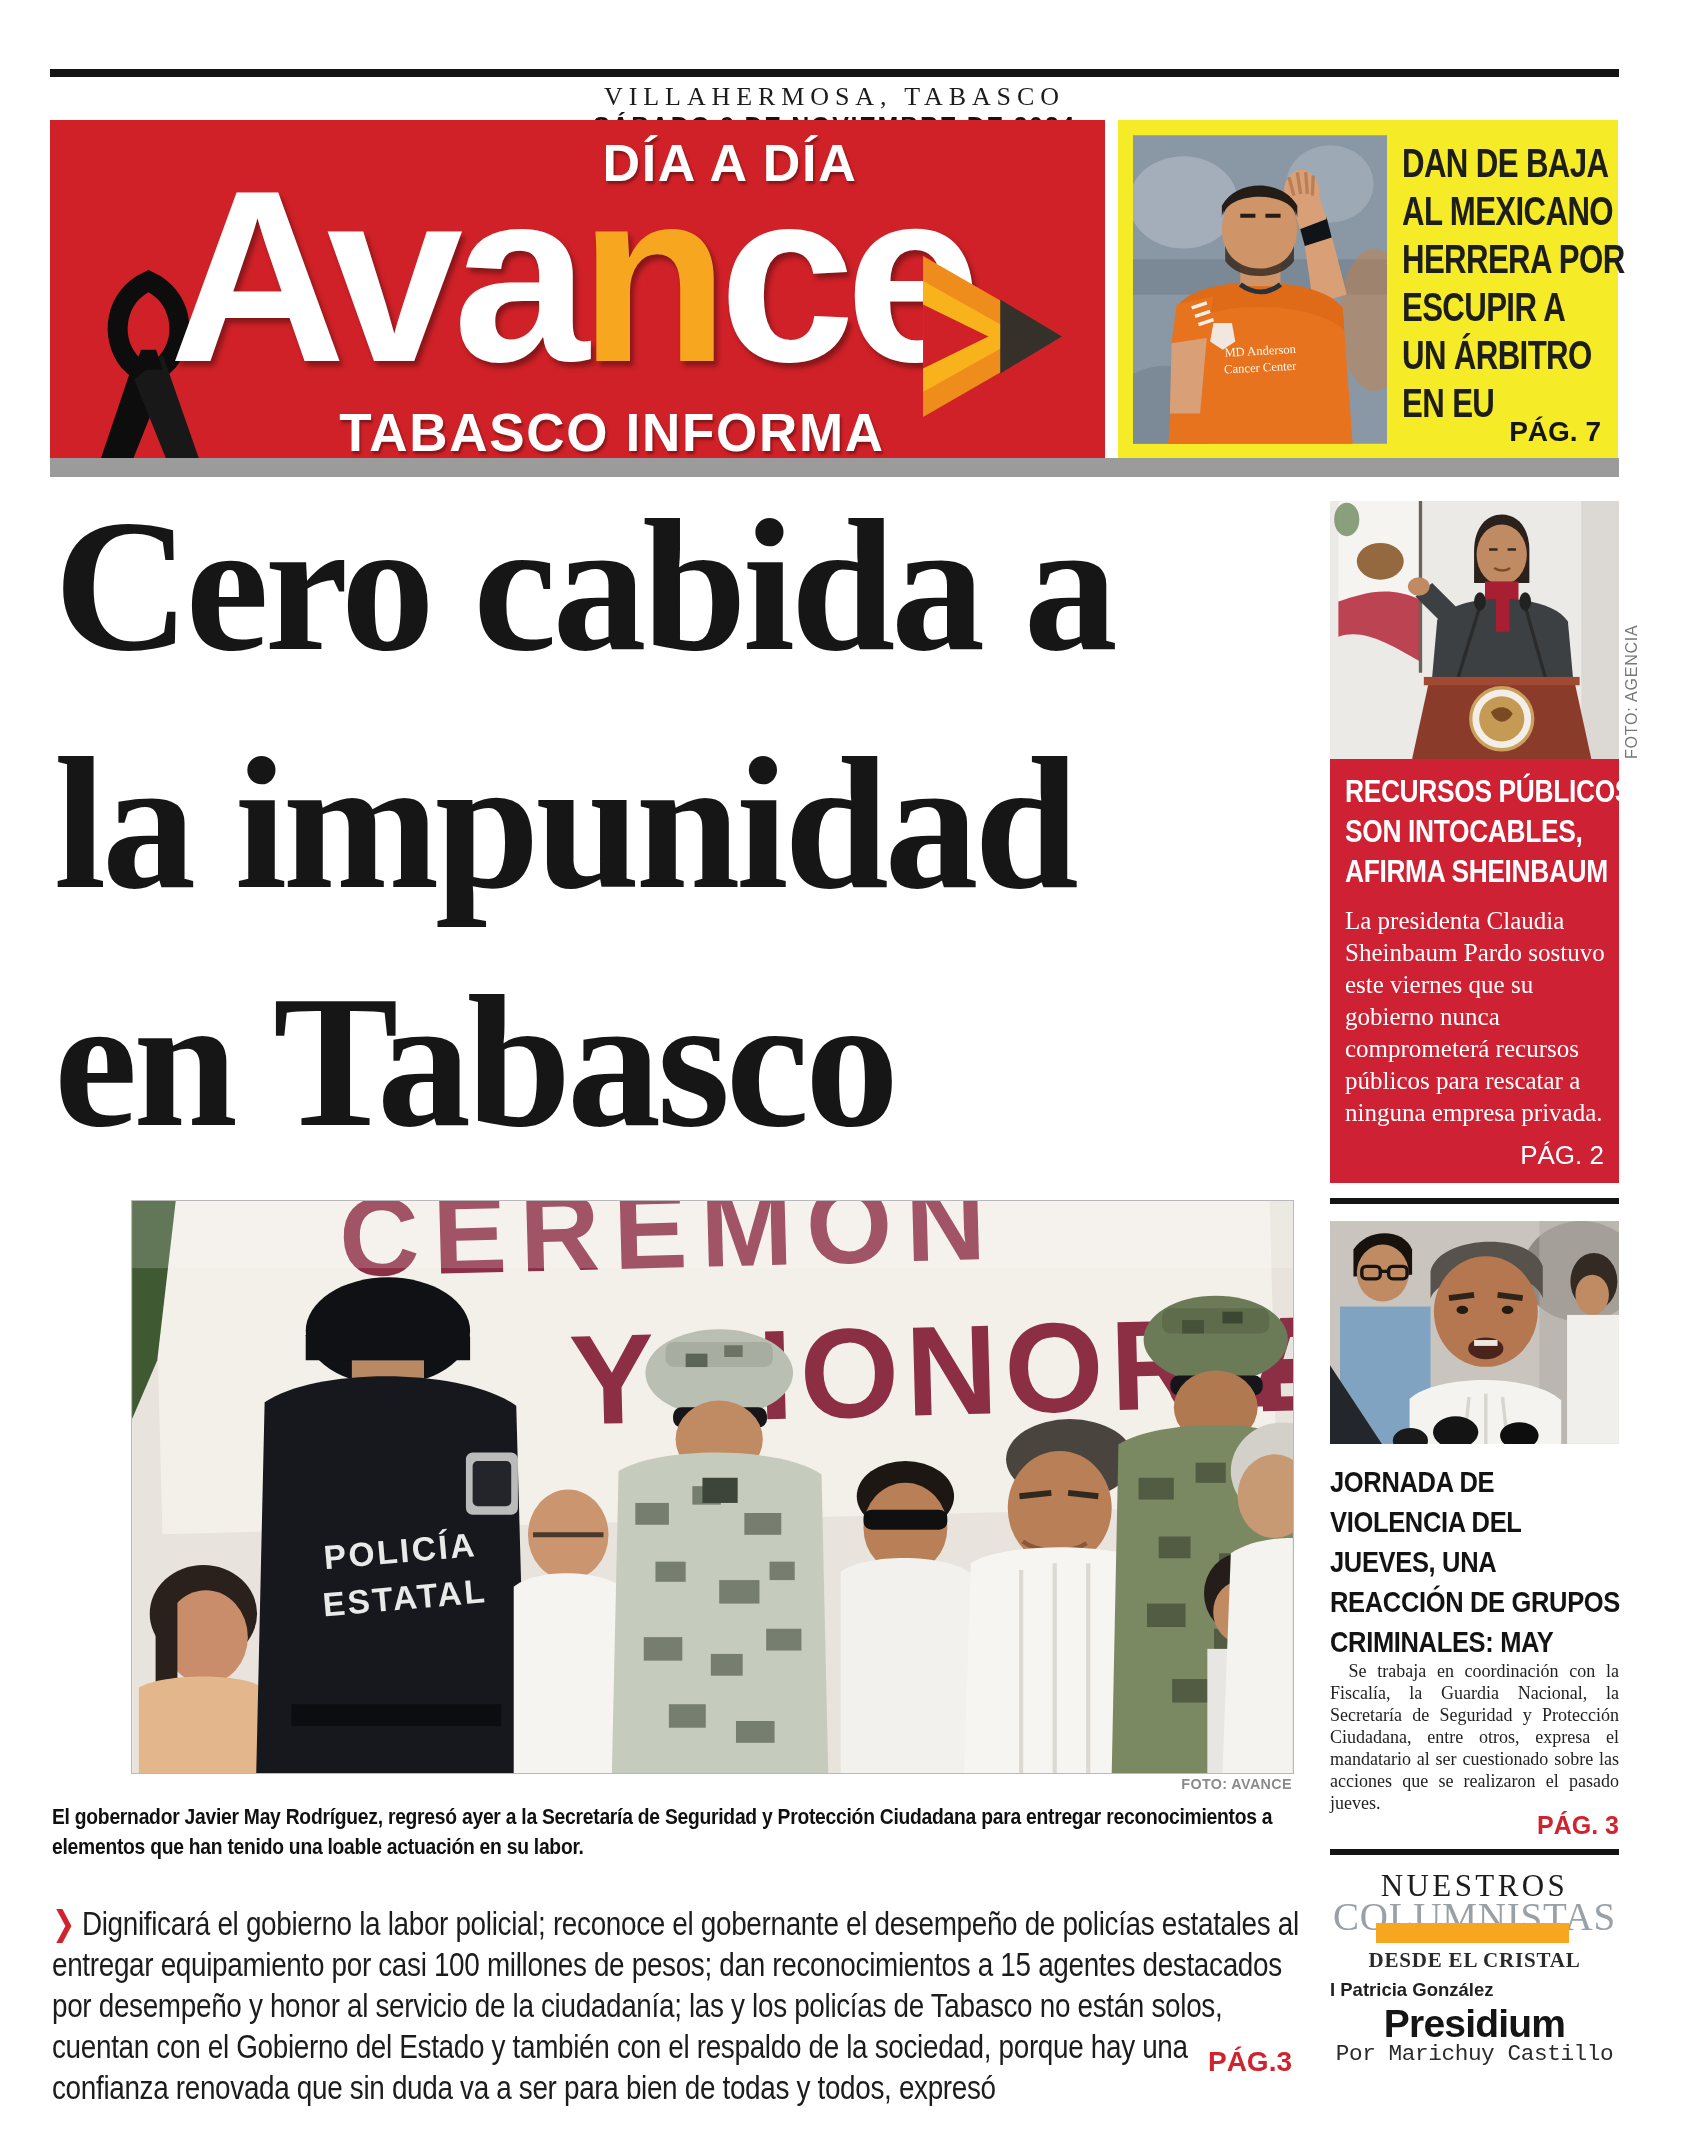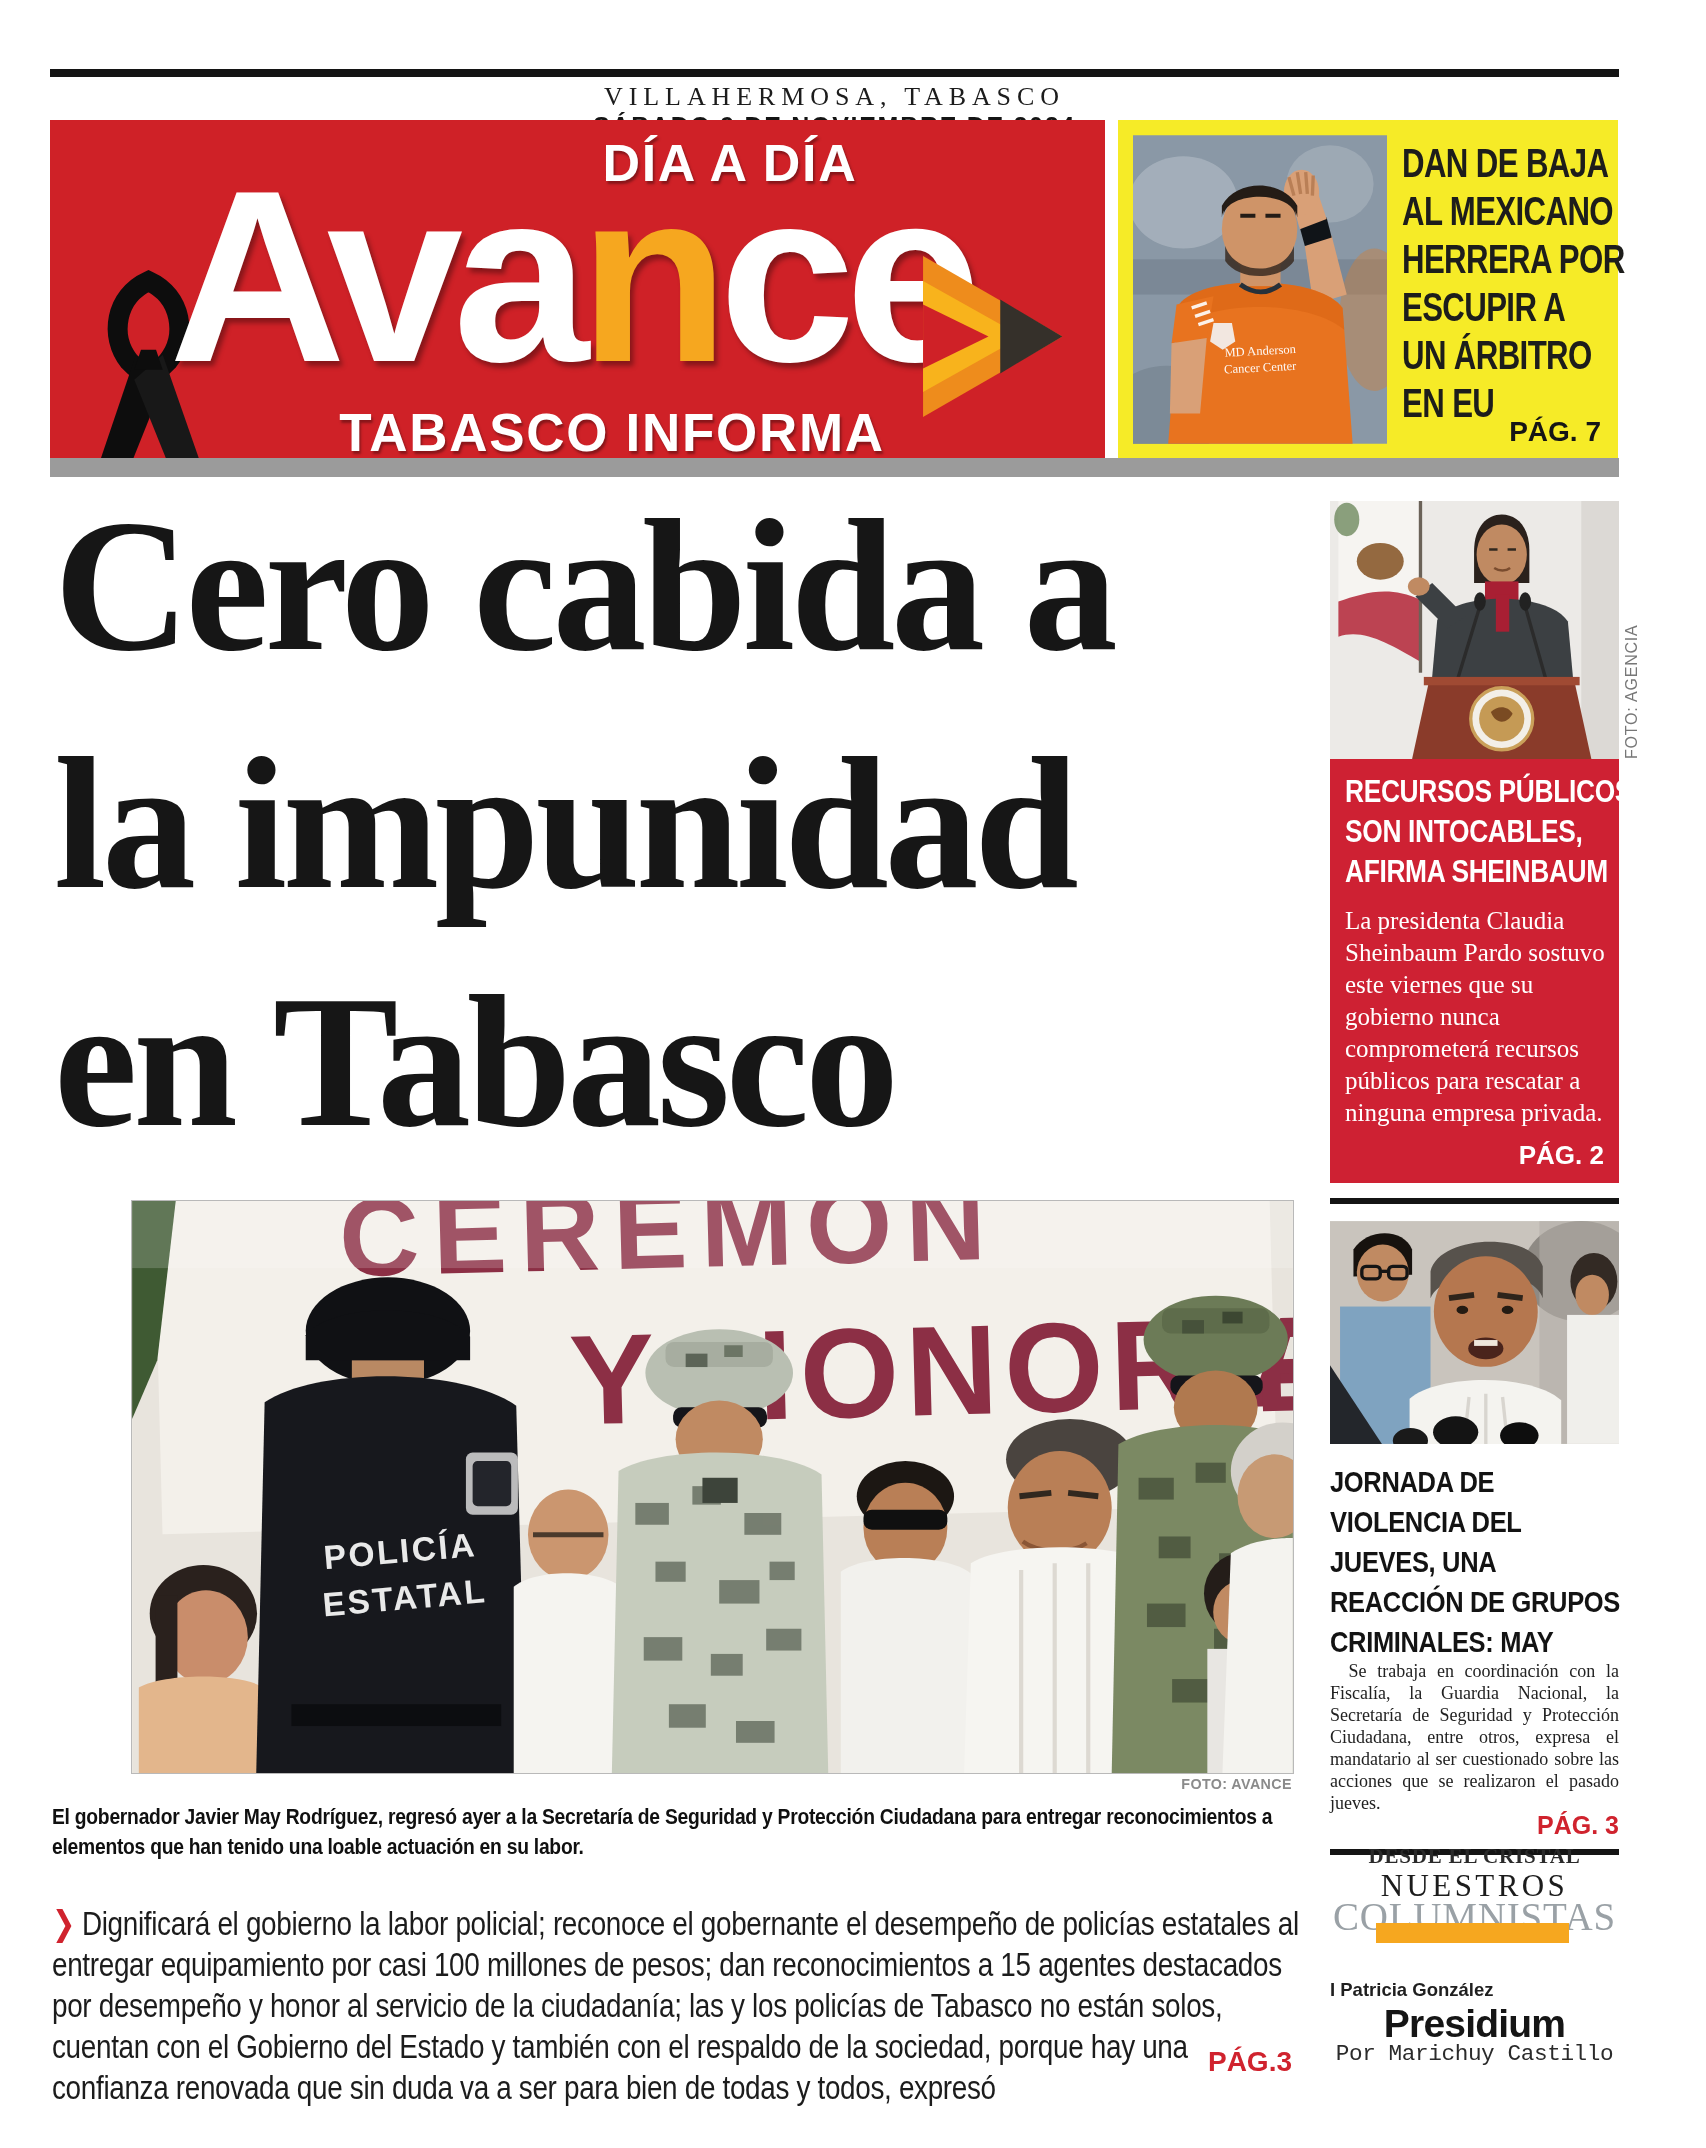--- a/index.html
+++ b/index.html
@@ -57,38 +57,38 @@
   
   .side{left:1330px;width:289px;}
   #shein-photo{top:501px;height:258px;}
   #shein-credit{left:1623px;top:577px;width:22px;height:182px;writing-mode:vertical-rl;
                 transform:rotate(180deg);font-size:16px;letter-spacing:0.8px;color:#777;}
   #shein-box{top:759px;height:424px;background:#ce2133;overflow:hidden;}
   #shein-kicker{position:absolute;left:15px;top:13.4px;width:305px;transform:scaleX(.85);transform-origin:0 0;}
   #shein-kicker .line{color:#fff;font-weight:700;font-size:31px;line-height:40px;letter-spacing:-0.4px;white-space:nowrap;}
   #shein-body{position:absolute;left:15px;top:146px;width:260px;font-family:"Liberation Serif","DejaVu Serif",serif;
               font-size:25px;line-height:32px;color:#fff;}
-  #shein-page{position:absolute;right:15px;bottom:11.7px;color:#fff;font-weight:700;font-size:26px;}
+  #shein-page{position:absolute;right:15px;bottom:11.7px;color:#fff;font-weight:400;font-size:26px;}
   .side-rule{height:5.9px;background:#141414;}
   #rule-a{top:1198px;} #rule-b{top:1849px;}
   #may-photo{top:1221px;height:223px;}
   #may-headline{top:1462px;}
   #may-headline .inner{width:341px;transform:scaleX(.85);transform-origin:0 0;}
   #may-headline .line{font-weight:700;font-size:30px;line-height:40px;letter-spacing:-0.4px;color:#131313;white-space:nowrap;}
   #may-body{top:1660px;font-family:"Liberation Serif","DejaVu Serif",serif;font-size:18px;
             line-height:22px;color:#222;text-align:justify;text-indent:18.5px;}
   #may-page{top:1811px;text-align:right;font-weight:700;font-size:25px;color:#d0232e;}
 
   
   #col-title1{top:1868px;text-align:center;font-family:"Liberation Serif","DejaVu Serif",serif;
               font-size:31px;letter-spacing:3.4px;color:#1c1c1c;}
   #col-title2{top:1894px;text-align:center;font-family:"Liberation Serif","DejaVu Serif",serif;
               font-size:39px;letter-spacing:0.8px;color:#9aa1a6;}
   #col-bar{left:1376px;top:1923px;width:193px;height:20px;background:#f6a71f;}
-  #col-section{top:1844px;text-align:center;font-family:"Liberation Serif","DejaVu Serif",serif;
+  #col-section{top:1948px;text-align:center;font-family:"Liberation Serif","DejaVu Serif",serif;
                font-weight:700;font-size:21px;letter-spacing:0.8px;color:#2a2a2a;}
   #col-byline1{top:1979px;font-weight:700;font-size:18.5px;color:#1f1f1f;}
   #col-name{top:2002px;text-align:center;font-weight:700;font-size:39px;letter-spacing:-0.8px;color:#151515;}
   #col-byline2{top:2041px;text-align:center;font-size:22.7px;letter-spacing:-0.4px;color:#2b2b2b;font-family:Liberation Mono, monospace;}
 </style>
 </head>
 <body>
 
 <div id="page">
 

